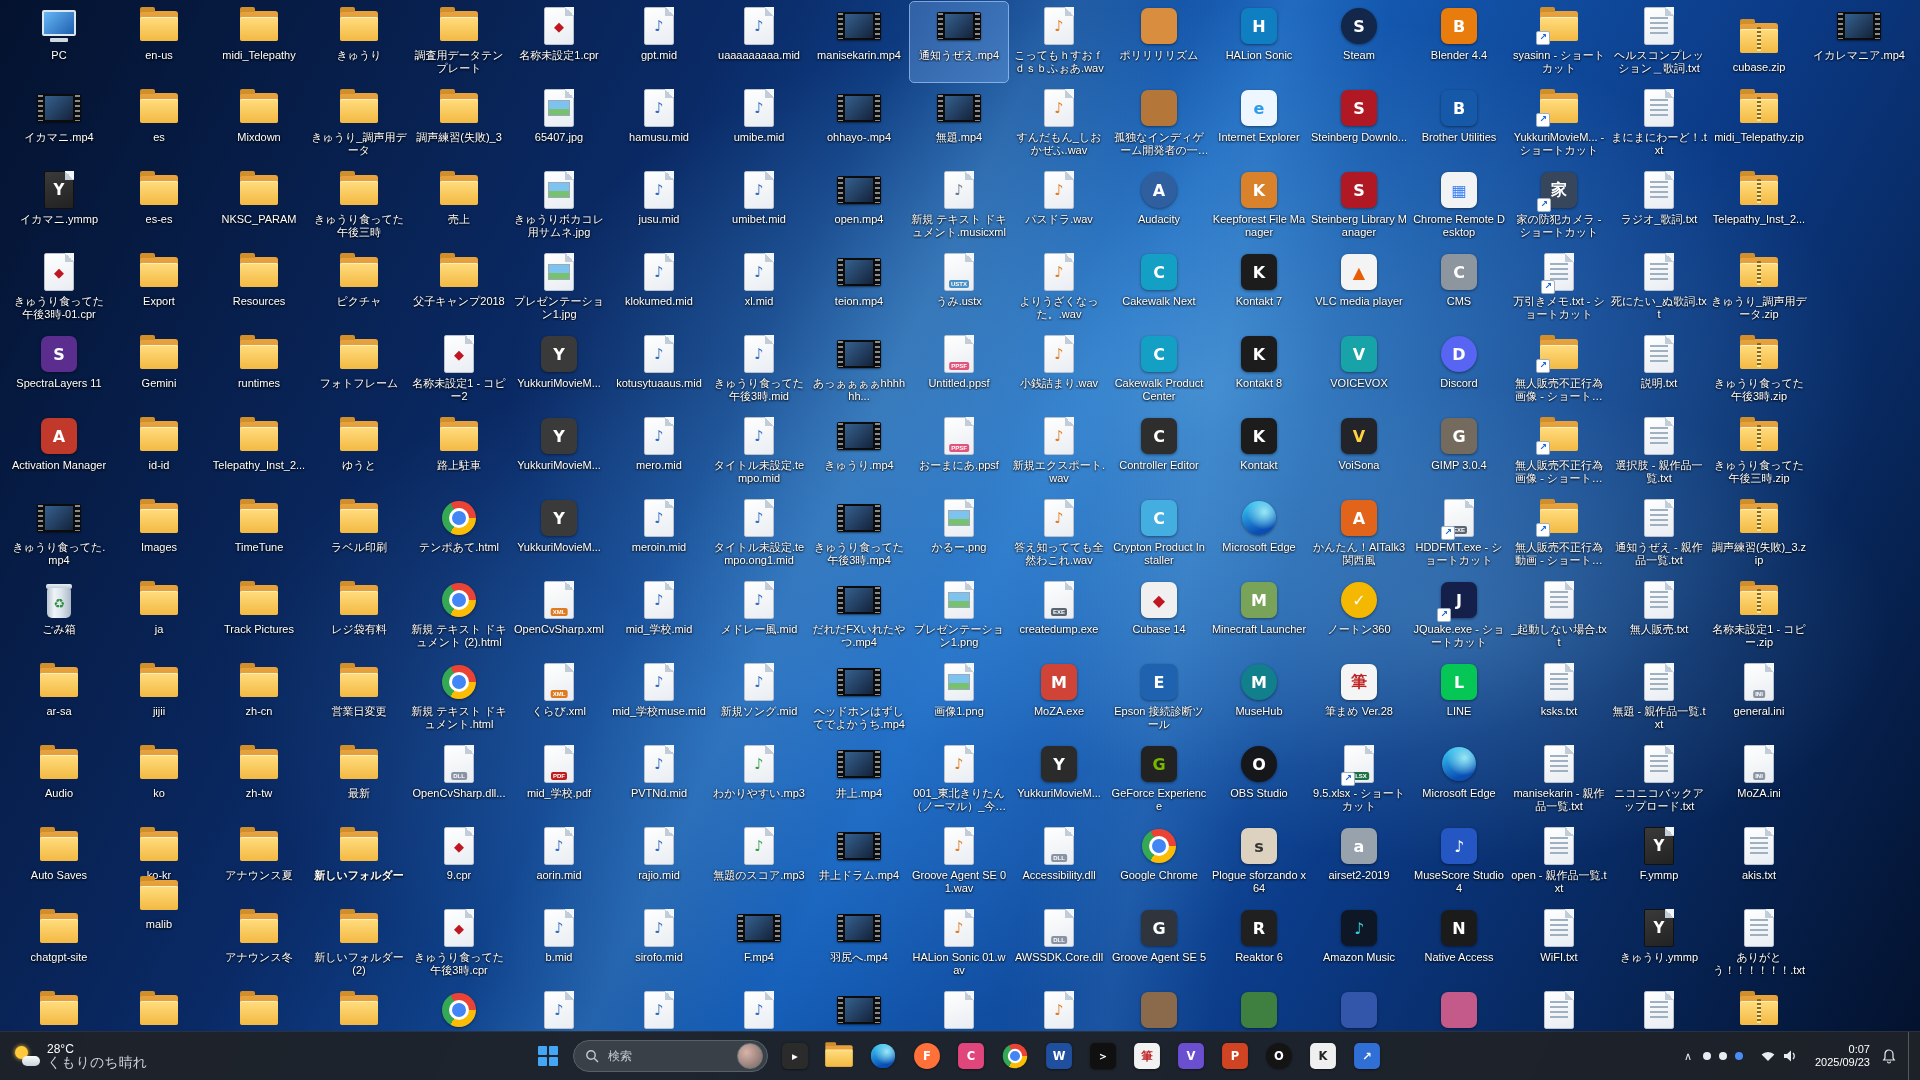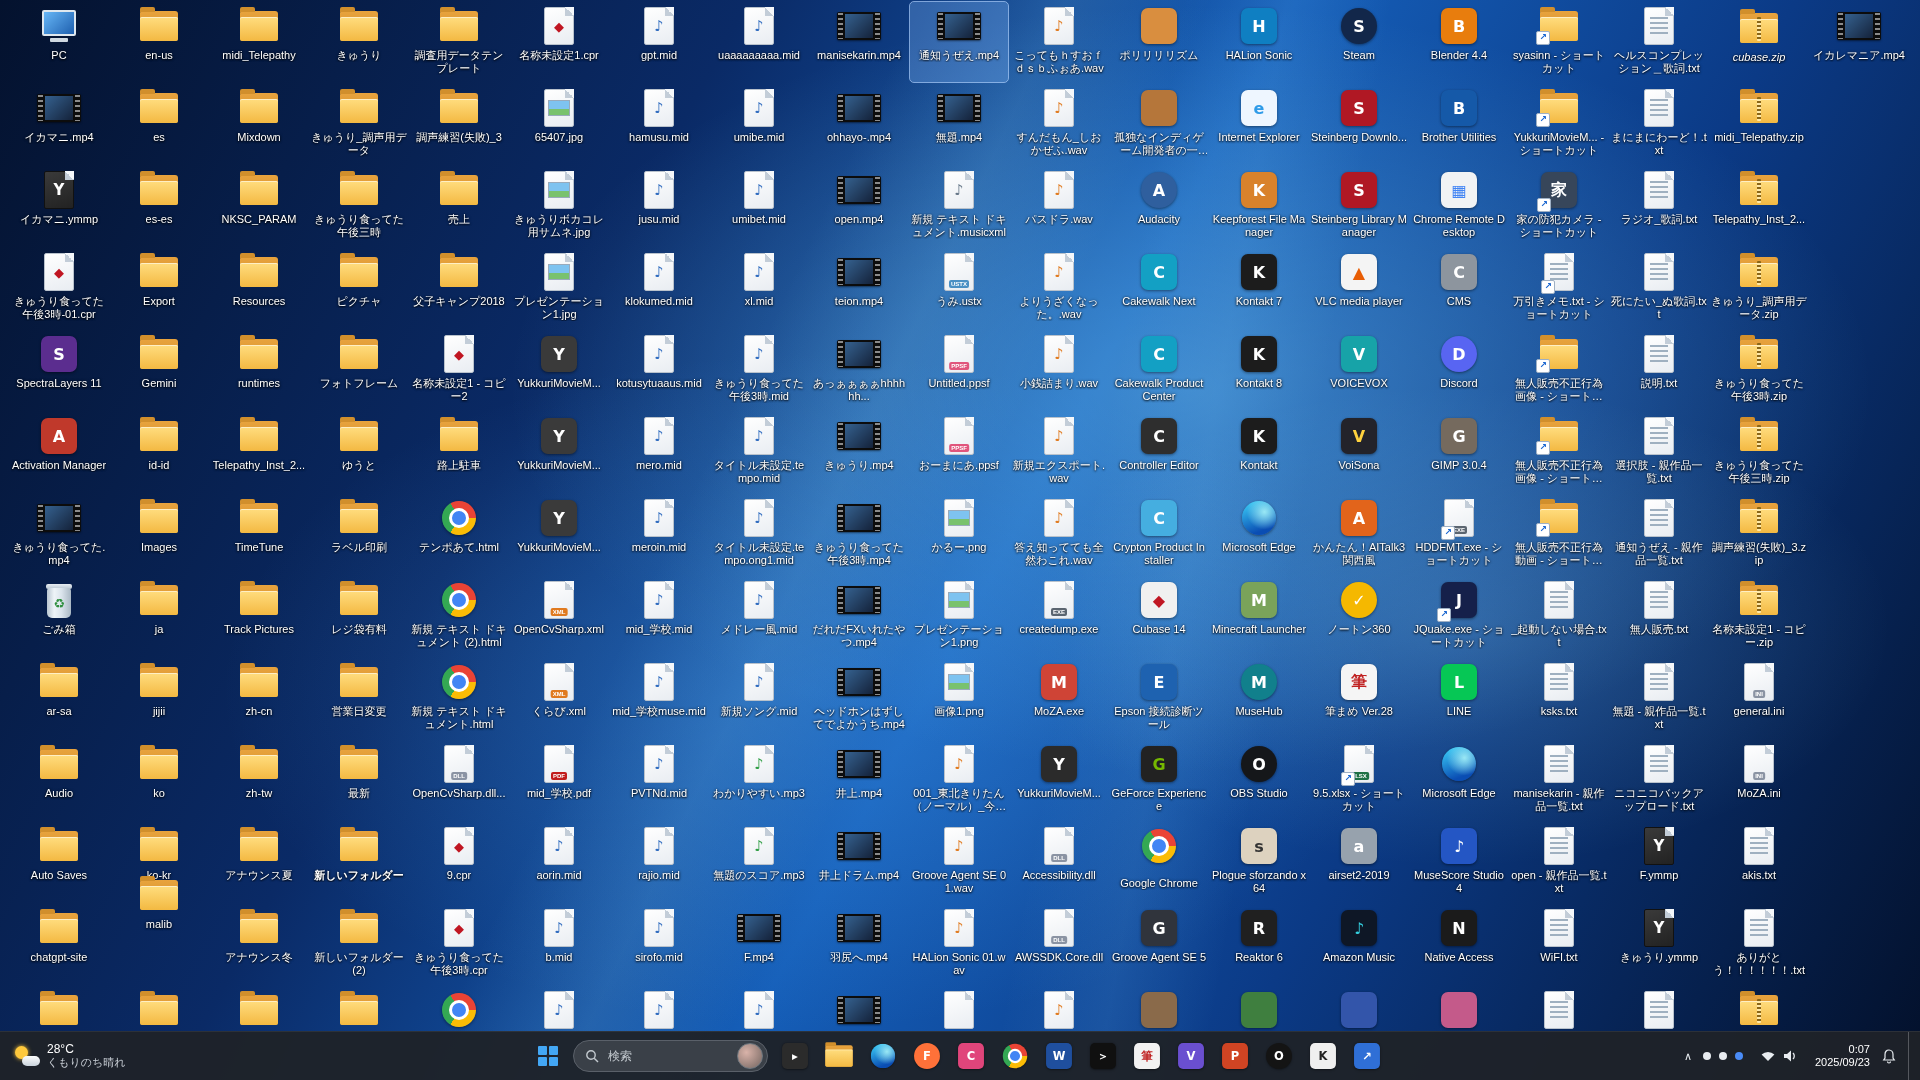--- a/index.html
+++ b/index.html
@@ -63,21 +63,21 @@
   
   .sc{position:absolute;left:-4px;bottom:-4px;width:12px;height:12px;background:#fff;border:1px solid #9fb0c4;border-radius:2px;color:#1a66d0;font-size:9px;line-height:11px;text-align:center;font-style:normal;font-weight:bold;z-index:2;}
   
   .taskbar{position:absolute;left:0;right:0;bottom:0;height:48px;background:rgba(30,34,41,.96);border-top:1px solid rgba(255,255,255,.07);z-index:10;}
   .weather{position:absolute;left:4px;top:4px;height:40px;display:flex;align-items:center;gap:7px;padding:0 10px;border-radius:5px;cursor:default;}
   .wicon{position:relative;width:26px;height:22px;}
   .wicon .sun{position:absolute;left:1px;top:1px;width:13px;height:13px;border-radius:50%;background:#ffc93c;box-shadow:0 0 4px #ffc93c;}
   .wicon .cloud{position:absolute;right:0;bottom:1px;width:18px;height:10px;border-radius:6px;background:linear-gradient(#fdfdfd,#c9d3dc);}
   .wtxt{display:flex;flex-direction:column;line-height:13px;}
   .wtxt .t{font-size:12px;color:#fff;}
-  .wtxt .c{font-size:11px;color:#c9cfd6;}
+  .wtxt .c{font-size:14px;color:#c9cfd6;}
   .center{position:absolute;left:530px;top:4px;height:40px;display:flex;align-items:center;gap:7px;}
   .start{background:transparent;border:none;padding:8px;border-radius:6px;cursor:pointer;}
   .winlogo{display:grid;grid-template-columns:9px 9px;grid-template-rows:9px 9px;gap:2px;}
   .winlogo i{background:#43a7f5;border-radius:1px;}
   .search{width:195px;height:32px;border-radius:16px;background:#3a4048;border:1px solid #5a6069;display:flex;align-items:center;gap:7px;padding:0 4px 0 11px;box-sizing:border-box;}
   .search input{flex:1;min-width:0;background:transparent;border:none;outline:none;color:#d6dadf;font-size:12px;font-family:inherit;}
   .search input::placeholder{color:#c3c9cf;}
   .avatar{width:24px;height:24px;border-radius:50%;flex:none;border:1px solid #707880;
     background:radial-gradient(circle at 35% 35%,#d9b3a9,#8f7a74 72%);}
   #pinned{display:flex;align-items:center;gap:4px;}
@@ -1460,21 +1460,21 @@
         <div class="lbl">Epson 接続診断ツール</div>
       </div>
       <div class="cell" style="left: 1110px; top: 740px;">
         <span class="icwrap">
           <span class="ic-app" style="background: rgb(34, 34, 34);">
             <span class="ag" style="color: rgb(118, 185, 0);">G</span>
           </span>
         </span>
         <div class="lbl">GeForce Experience</div>
       </div>
-      <div class="cell" style="left: 1110px; top: 822px; gap: 8px;">
+      <div class="cell" style="left: 1110px; top: 822px;">
         <span class="icwrap">
           <span class="ic-chrome">
             <i class="hub"></i>
           </span>
         </span>
         <div class="lbl">Google Chrome</div>
       </div>
       <div class="cell" style="left: 1110px; top: 904px;">
         <span class="icwrap">
           <span class="ic-app" style="background: rgb(48, 52, 60);">
@@ -2029,21 +2029,21 @@
       </div>
       <div class="cell" style="left: 1610px; top: 986px;">
         <span class="icwrap">
           <span class="ic-file">
             <i class="fold"></i>
             <i class="lines"></i>
           </span>
         </span>
         <div class="lbl"></div>
       </div>
-      <div class="cell" style="left: 1710px; top: 4px; font-style: italic;">
+      <div class="cell" style="left: 1710px; top: 14px;">
         <span class="icwrap">
           <span class="ic-folder">
             <i class="back"></i>
             <i class="front"></i>
             <i class="zipper"></i>
           </span>
         </span>
         <div class="lbl">cubase.zip</div>
       </div>
       <div class="cell" style="left: 1710px; top: 84px;">

